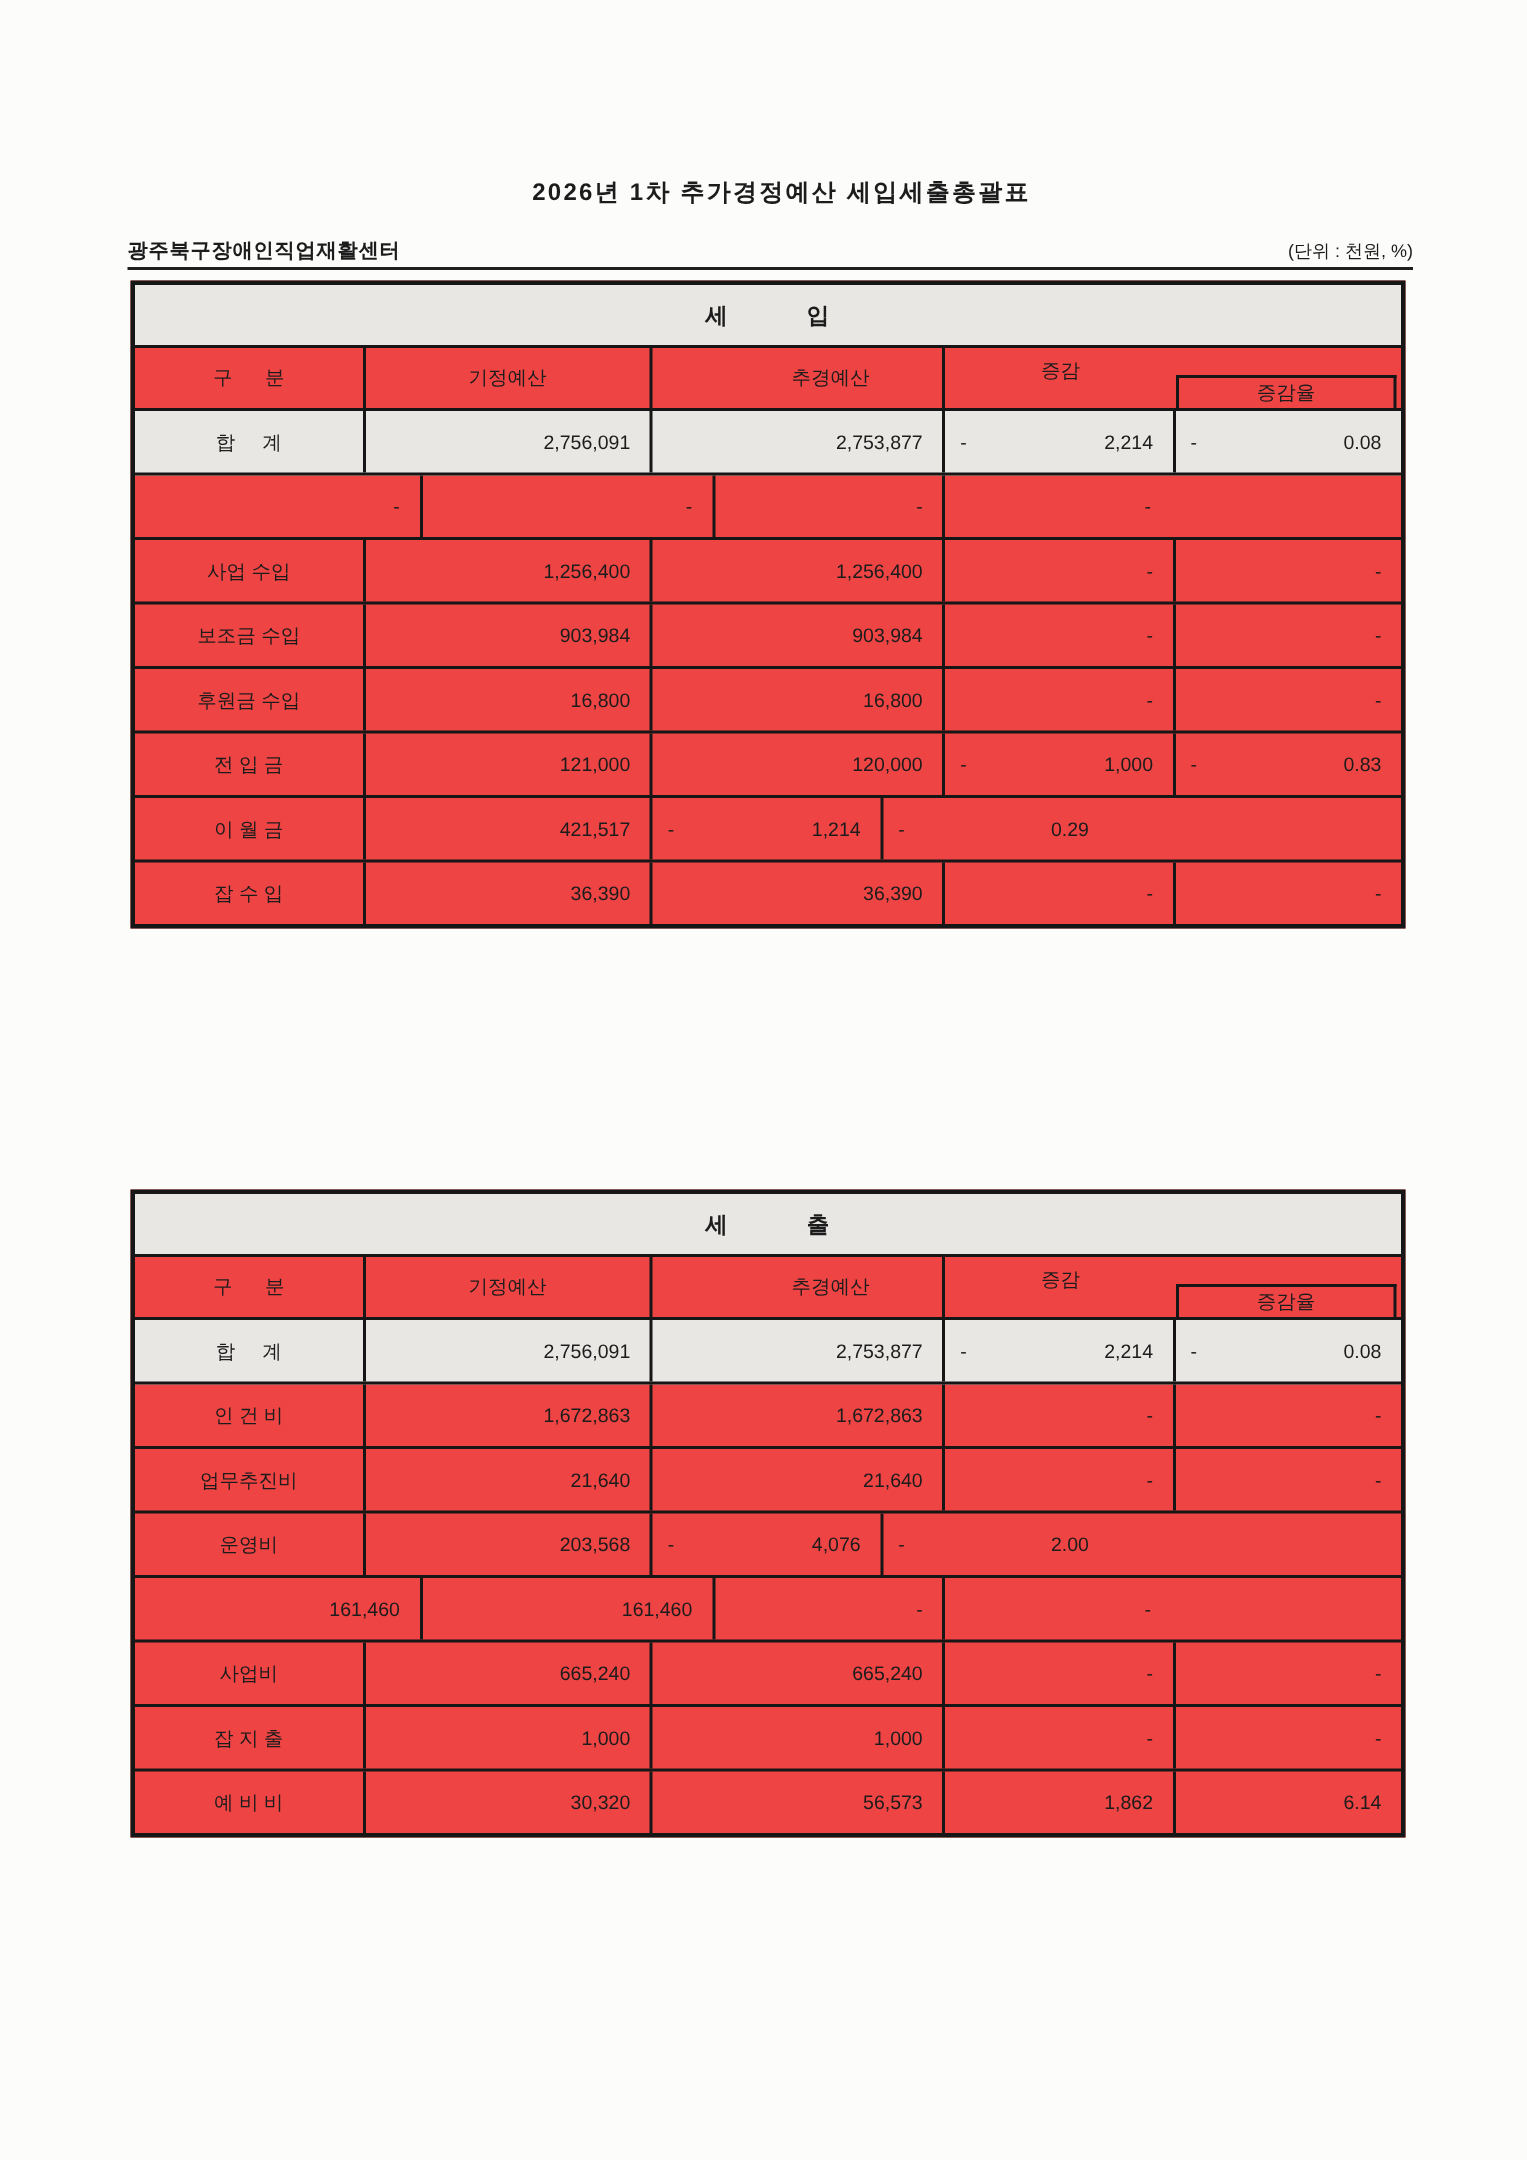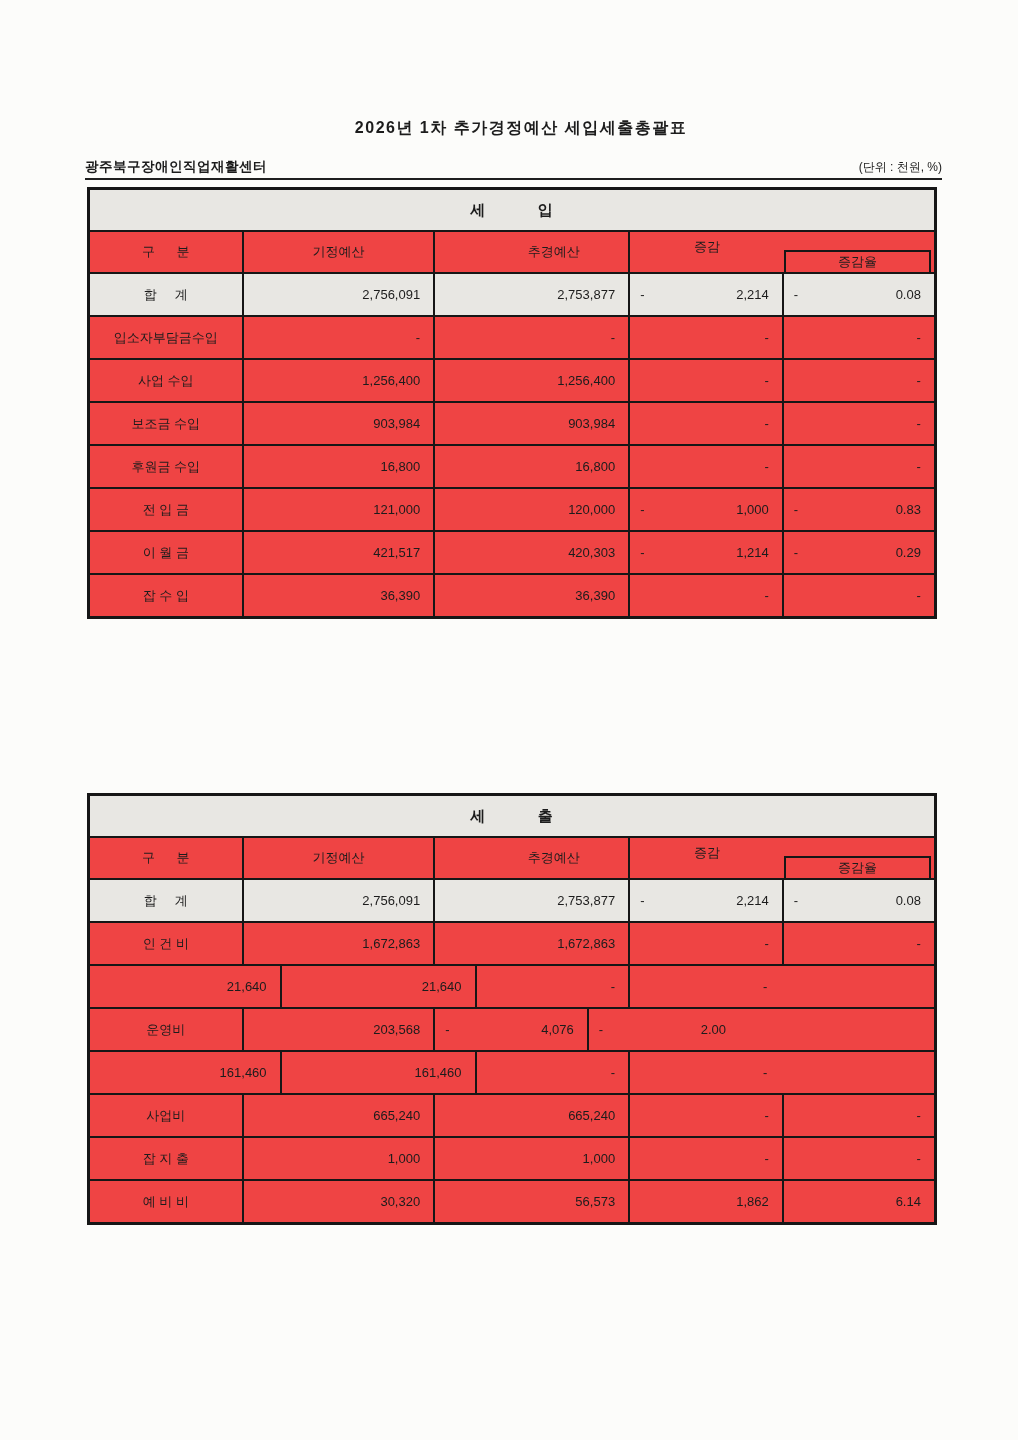--- a/index.html
+++ b/index.html
@@ -140,21 +140,20 @@
         <div class="cell c4 num sign-cell">
           <span class="sign">-</span>
           <span class="val">2,214</span>
         </div>
         <div class="cell c5 num sign-cell">
           <span class="sign">-</span>
           <span class="val">0.08</span>
         </div>
       </div>
       <div class="row data-row">
-        <div class="cell c1 label-cell">입소자부담금수입</div>
         <div class="cell c2 num">-</div>
         <div class="cell c3 num">-</div>
         <div class="cell c4 num sign-cell">
           <span class="sign"></span>
           <span class="val">-</span>
         </div>
         <div class="cell c5 num sign-cell">
           <span class="sign"></span>
           <span class="val">-</span>
         </div>
@@ -207,21 +206,20 @@
           <span class="val">1,000</span>
         </div>
         <div class="cell c5 num sign-cell">
           <span class="sign">-</span>
           <span class="val">0.83</span>
         </div>
       </div>
       <div class="row data-row">
         <div class="cell c1 label-cell">이 월 금</div>
         <div class="cell c2 num">421,517</div>
-        <div class="cell c3 num">420,303</div>
         <div class="cell c4 num sign-cell">
           <span class="sign">-</span>
           <span class="val">1,214</span>
         </div>
         <div class="cell c5 num sign-cell">
           <span class="sign">-</span>
           <span class="val">0.29</span>
         </div>
       </div>
       <div class="row data-row">
@@ -267,20 +265,21 @@
         <div class="cell c4 num sign-cell">
           <span class="sign"></span>
           <span class="val">-</span>
         </div>
         <div class="cell c5 num sign-cell">
           <span class="sign"></span>
           <span class="val">-</span>
         </div>
       </div>
       <div class="row data-row">
+        <div class="cell c1 label-cell">업무추진비</div>
         <div class="cell c2 num">21,640</div>
         <div class="cell c3 num">21,640</div>
         <div class="cell c4 num sign-cell">
           <span class="sign"></span>
           <span class="val">-</span>
         </div>
         <div class="cell c5 num sign-cell">
           <span class="sign"></span>
           <span class="val">-</span>
         </div>

